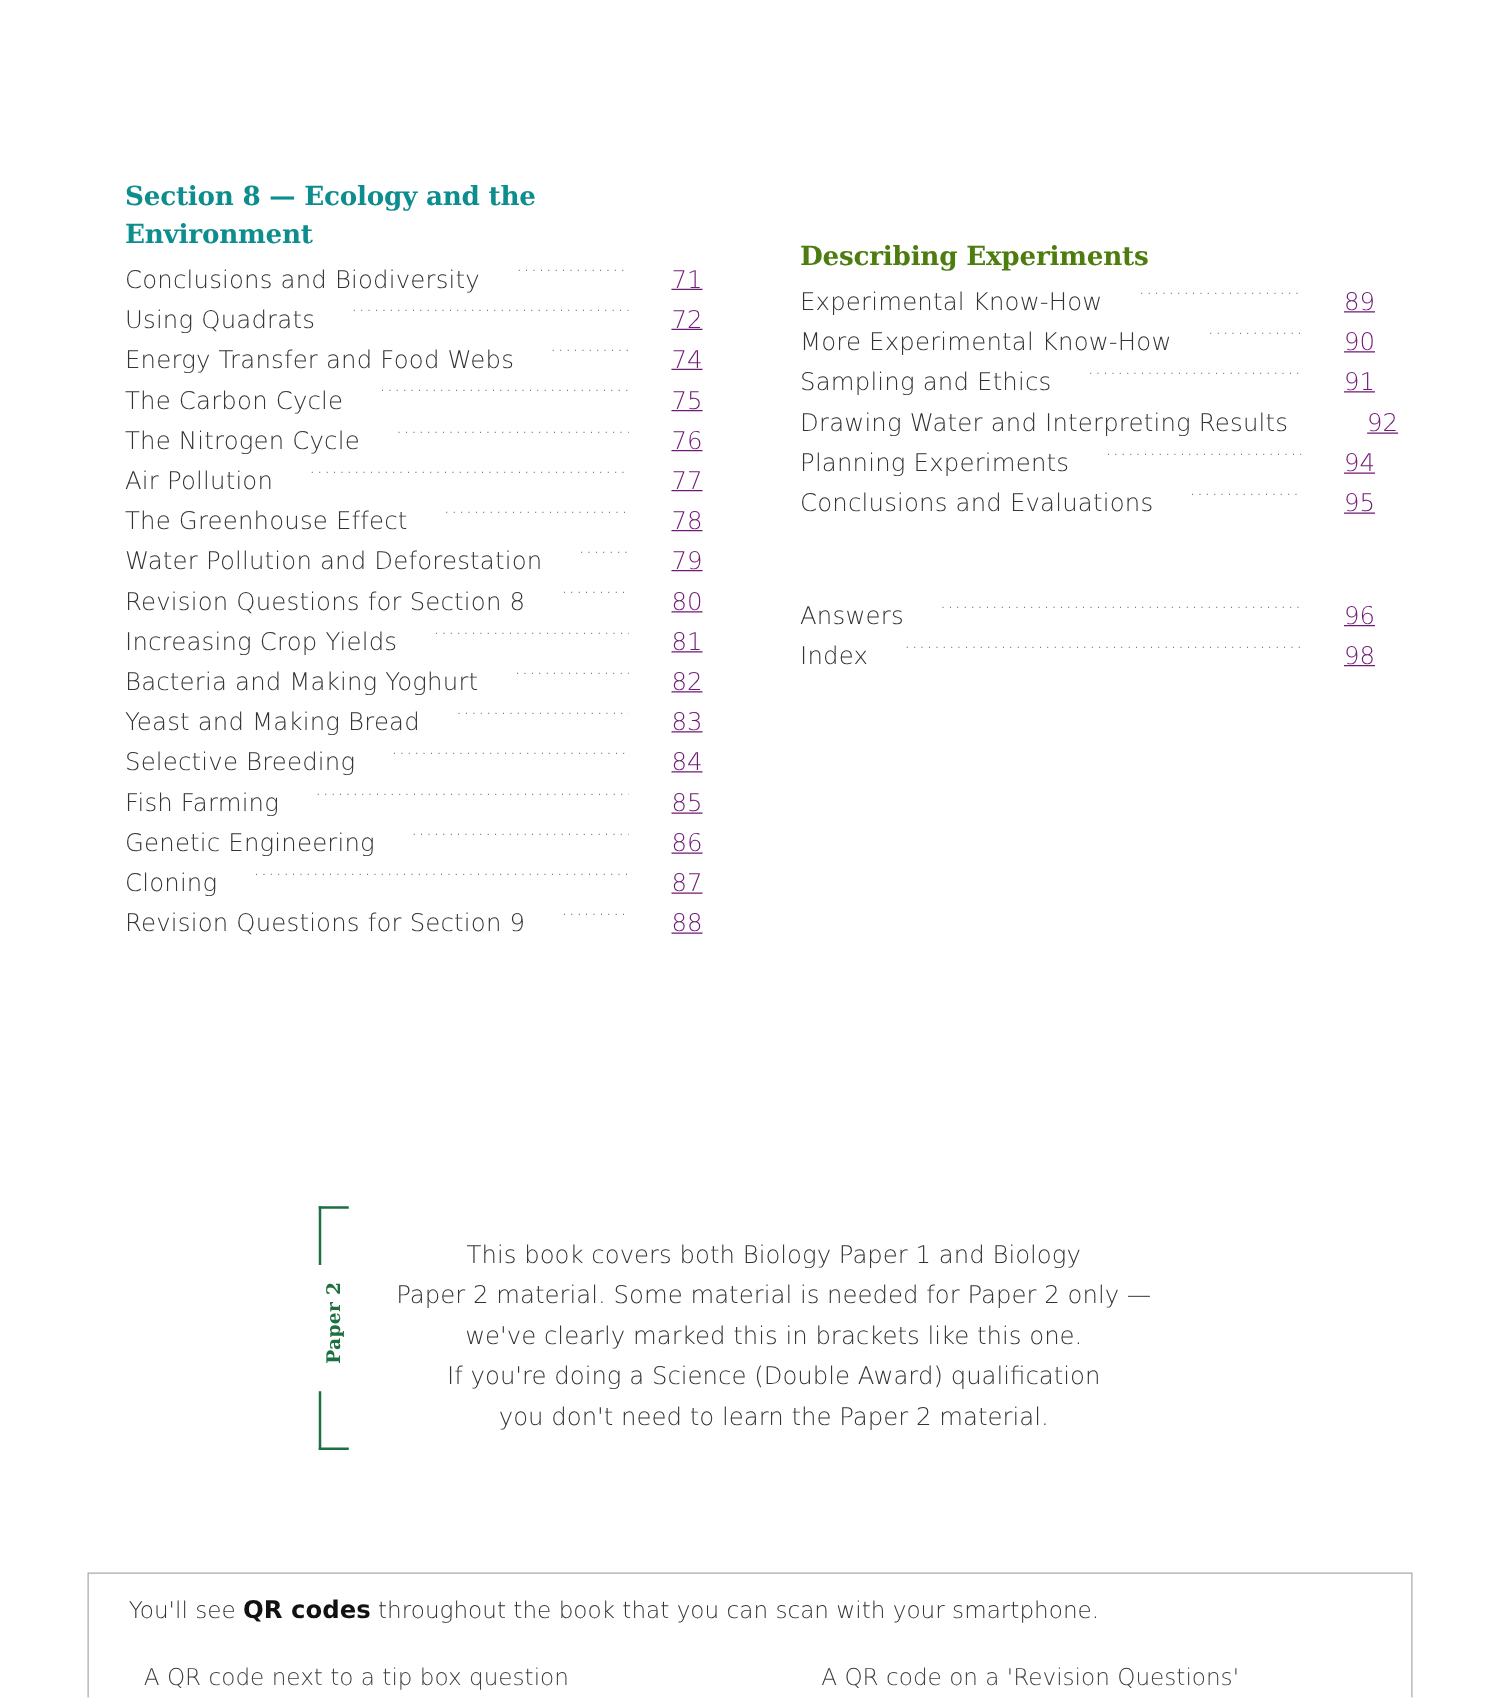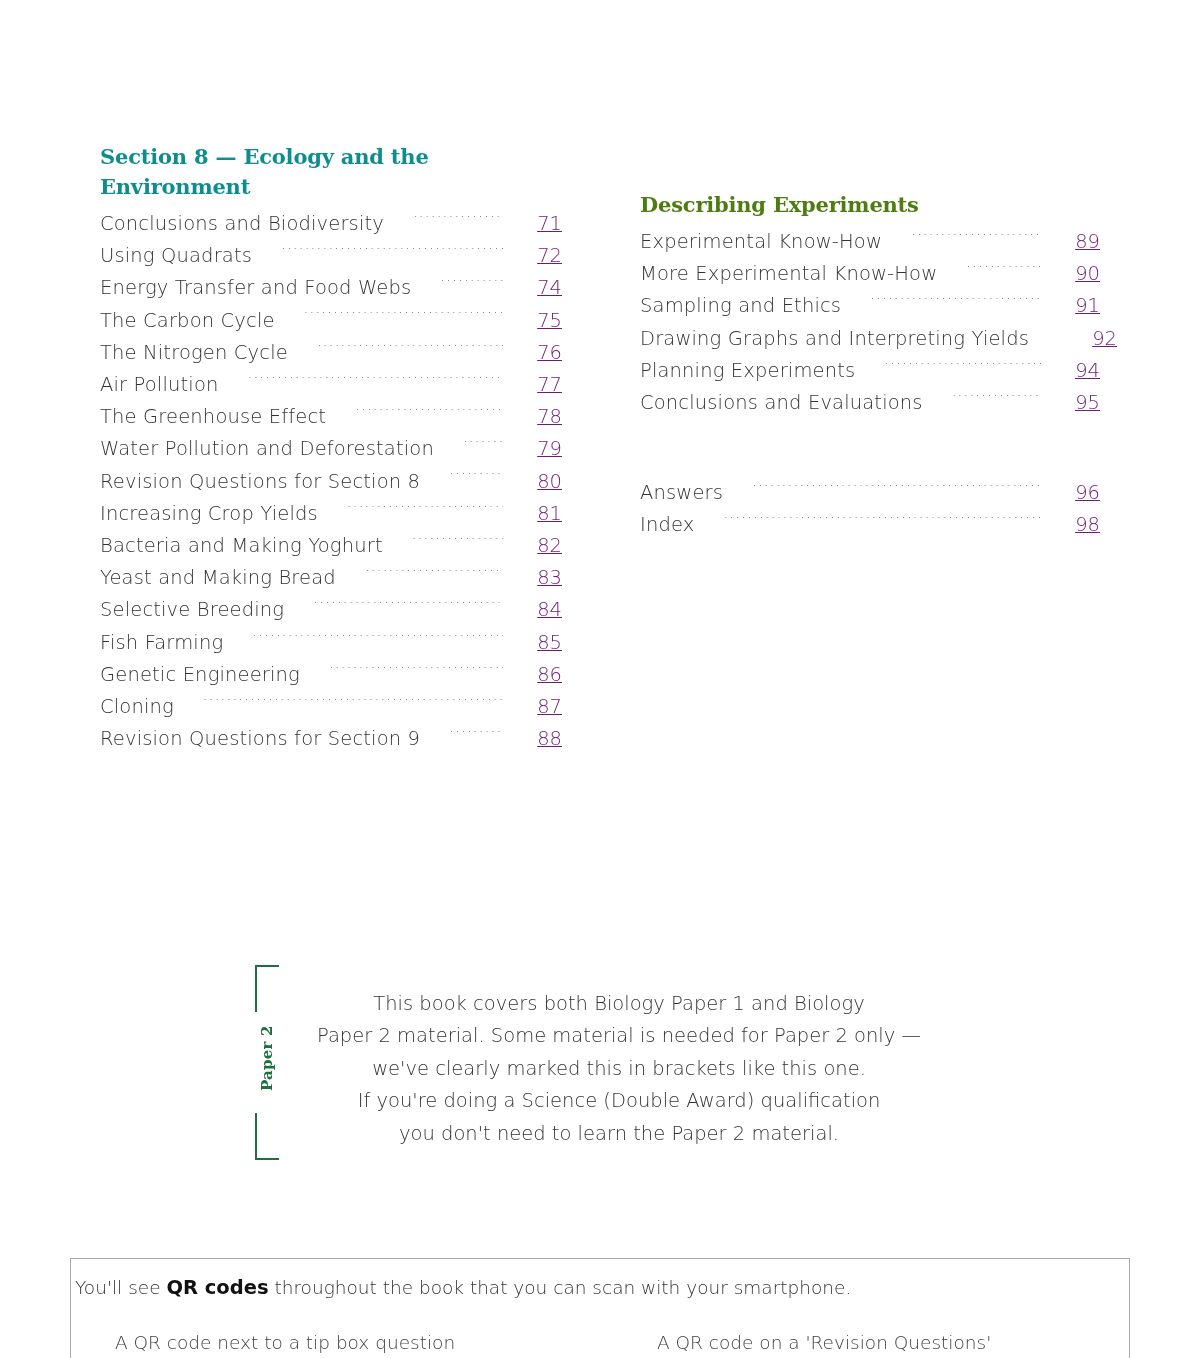--- a/index.html
+++ b/index.html
@@ -157,21 +157,21 @@
     left: 70px;
     top: 1258px;
     width: 1060px;
     height: 112px;
     border: 1.3px solid #aaaaaa;
     box-sizing: border-box;
     background: #ffffff;
   }
   .qr-intro {
     position: absolute;
-    left: 4px;
+    left: 32px;
     top: 17px;
     font-family: "DejaVu Sans", "Liberation Sans", sans-serif;
     font-weight: 300;
     font-size: 18.5px;
     color: #333333;
     white-space: nowrap;
   }
   .qr-intro b {
     font-family: "DejaVu Sans", "Liberation Sans", sans-serif;
     font-weight: bold;
@@ -306,21 +306,21 @@
         <span class="toc-title">More Experimental Know-How</span>
         <span class="toc-dots"></span>
         <span class="toc-page">90</span>
       </li>
       <li class="toc-row">
         <span class="toc-title">Sampling and Ethics</span>
         <span class="toc-dots"></span>
         <span class="toc-page">91</span>
       </li>
       <li class="toc-row">
-        <span class="toc-title">Drawing Graphs and Interpreting Yields</span>
+        <span class="toc-title">Drawing Water and Interpreting Results</span>
         <span class="toc-dots"></span>
         <span class="toc-page">92</span>
       </li>
       <li class="toc-row">
         <span class="toc-title">Planning Experiments</span>
         <span class="toc-dots"></span>
         <span class="toc-page">94</span>
       </li>
       <li class="toc-row">
         <span class="toc-title">Conclusions and Evaluations</span>

